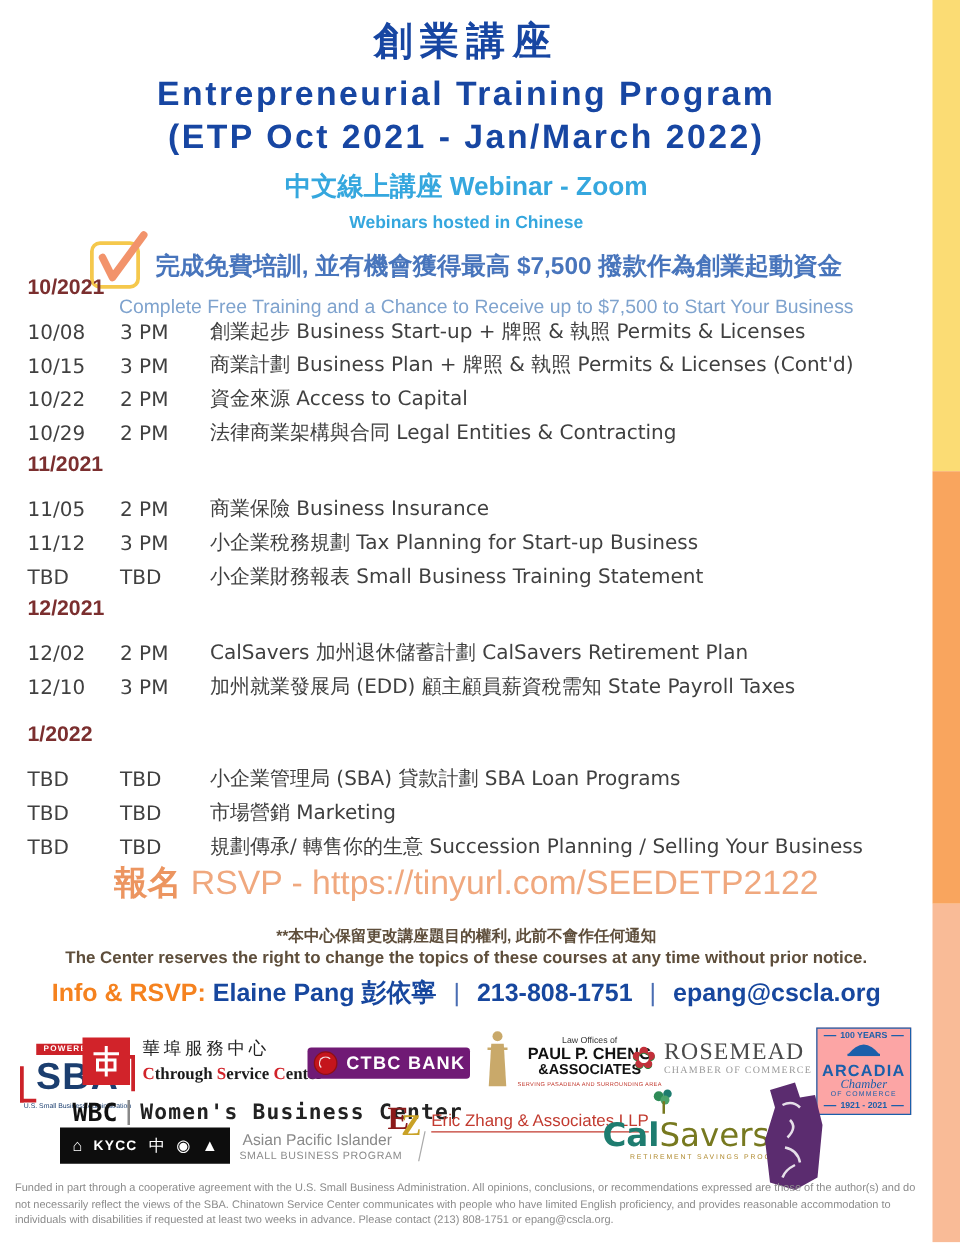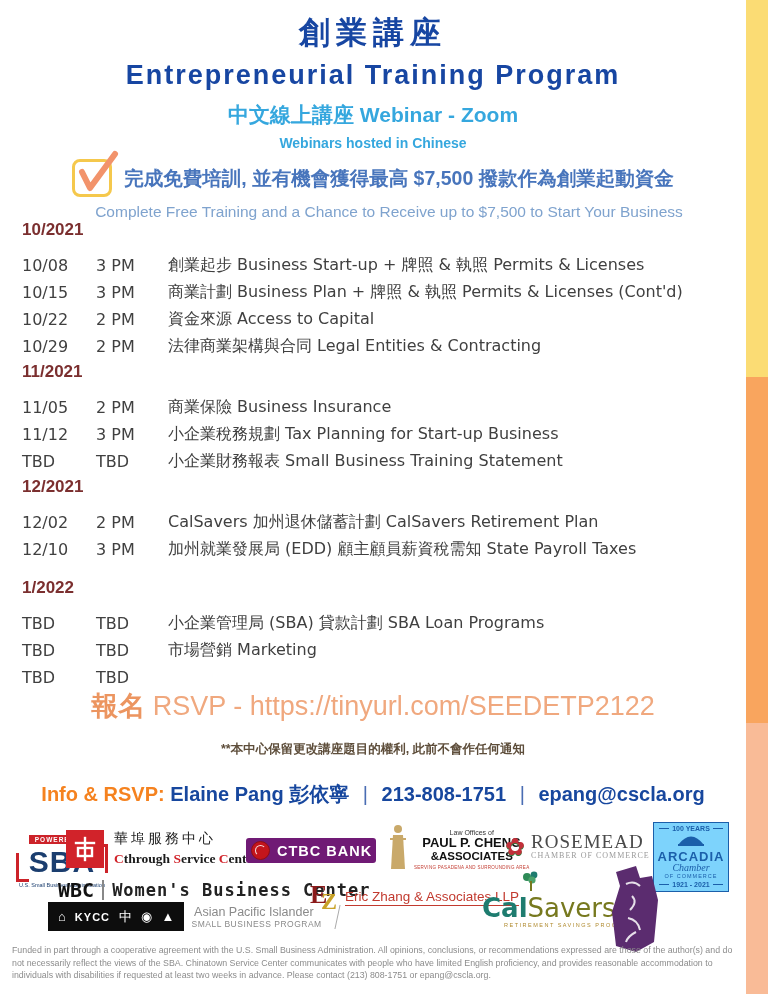--- a/index.html
+++ b/index.html
@@ -77,21 +77,21 @@
   .cheng-l2{font-size:13px;font-weight:bold;color:#111;line-height:14px;}
   .cheng-l3{font-size:11.5px;font-weight:bold;color:#111;line-height:13px;}
   .cheng-l4{font-size:4.5px;color:#C23A2F;margin-top:2px;letter-spacing:.3px;}
 
   .rose{left:505px;top:15px;display:flex;gap:6px;align-items:center;}
   .rose-ic{font-size:24px;color:#C2303A;line-height:24px;text-shadow:0 1px 0 #2F7D3B;}
   .rose-name{font-size:19px;color:#4a4a4a;font-family:"Liberation Serif",serif;letter-spacing:1px;line-height:18px;}
   .rose-sub{font-size:8px;color:#9a9a9a;letter-spacing:1px;font-family:"Liberation Serif",serif;}
 
   .arcadia{left:653px;top:4px;width:76px;height:70px;border:1.5px solid #1B5FAA;box-sizing:border-box;
-           text-align:center;color:#1B5FAA;background:#7dd3fc;padding-top:2px;}
+           text-align:center;color:#1B5FAA;background:#fca5a5;padding-top:2px;}
   .arc-line{display:flex;align-items:center;gap:3px;justify-content:center;font-size:7px;font-weight:bold;}
   .arc-line:before,.arc-line:after{content:"";flex:0 0 10px;height:1px;background:#1B5FAA;}
   .arc-dome{margin:1px auto 0;}
   .arc-name{font-size:13px;font-weight:bold;letter-spacing:1px;line-height:13px;}
   .arc-script{font-size:10px;font-style:italic;font-family:"Liberation Serif",serif;line-height:10px;}
   .arc-sub{font-size:5.5px;letter-spacing:1px;}
   .arc-years{margin-top:2px;}
 
   .wbc{left:58px;top:60px;display:flex;align-items:center;gap:8px;font-family:"DejaVu Sans Mono",monospace;}
   .wbc-acr{font-size:20px;font-weight:bold;color:#111;}
@@ -132,20 +132,21 @@
 <div class="page">
 
   <div class="bar yellow"></div>
   <div class="bar orange"></div>
   <div class="bar peach"></div>
 
   <div class="hdr">
     <div class="title-zh">創業講座</div>
     <div class="title-en">
       <div>Entrepreneurial Training Program</div>
+      <div>(ETP Oct 2021 - Jan/March 2022)</div>
     </div>
     <div class="subtitle">中文線上講座 Webinar - Zoom</div>
     <div class="subtitle2">Webinars hosted in Chinese</div>
     <div class="promo-row">
       <div class="checkbox">
         <svg width="42" height="44" viewBox="0 0 42 44">
           <polyline points="5,20 13,36 38,2" fill="none" stroke="#F2936B" stroke-width="6" stroke-linecap="round" stroke-linejoin="round"></polyline>
         </svg>
       </div>
       <div class="promo-zh">完成免費培訓, 並有機會獲得最高 $7,500 撥款作為創業起動資金</div>
@@ -225,30 +226,32 @@
         <span class="cell">小企業管理局 (SBA) 貸款計劃 SBA Loan Programs</span>
       </div>
       <div class="row">
         <span class="cell">TBD</span>
         <span class="cell">TBD</span>
         <span class="cell">市場營銷 Marketing</span>
       </div>
       <div class="row">
         <span class="cell">TBD</span>
         <span class="cell">TBD</span>
+        <span class="cell">規劃傳承/ 轉售你的生意 Succession Planning / Selling Your Business</span>
       </div>
     </div>
   </div>
 
   <div class="rsvp">
     <span class="zh">報名</span>
     <span class="url">RSVP - https://tinyurl.com/SEEDETP2122</span>
   </div>
 
   <div class="disc disc-zh">**本中心保留更改講座題目的權利, 此前不會作任何通知</div>
+  <div class="disc disc-en">The Center reserves the right to change the topics of these courses at any time without prior notice.</div>
 
   <div class="contact">
     <span class="lbl">Info &amp; RSVP:</span>
     <span>Elaine Pang 彭依寧</span>
     <span class="sep">|</span>
     <span>213-808-1751</span>
     <span class="sep">|</span>
     <span>epang@cscla.org</span>
   </div>
 

